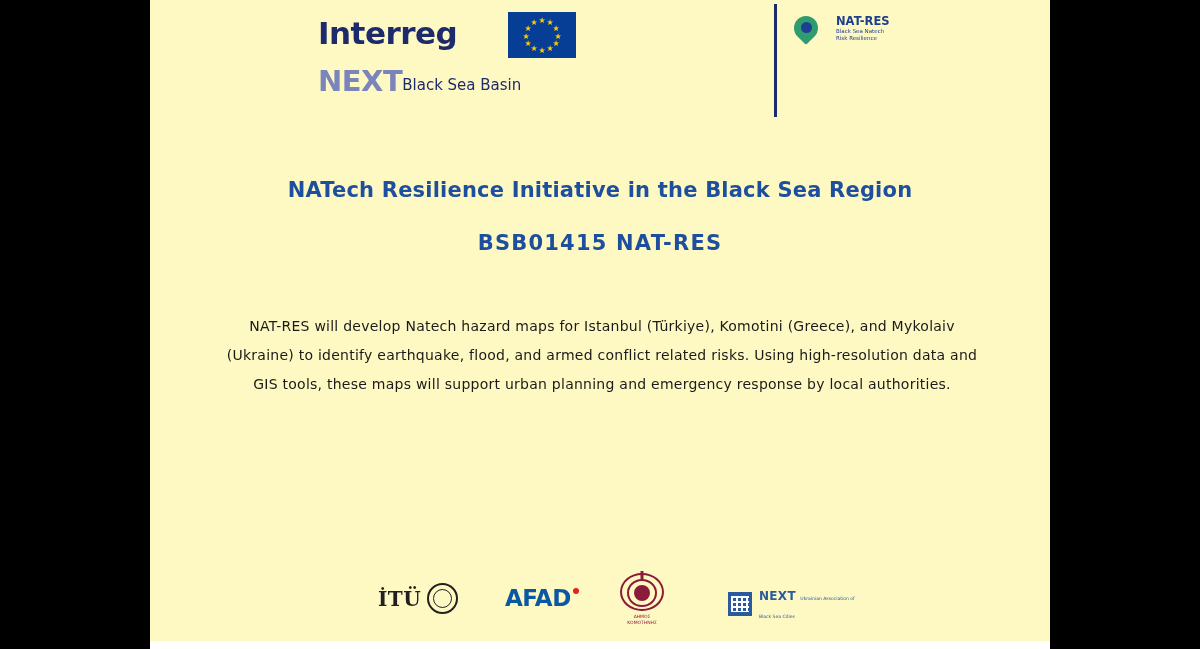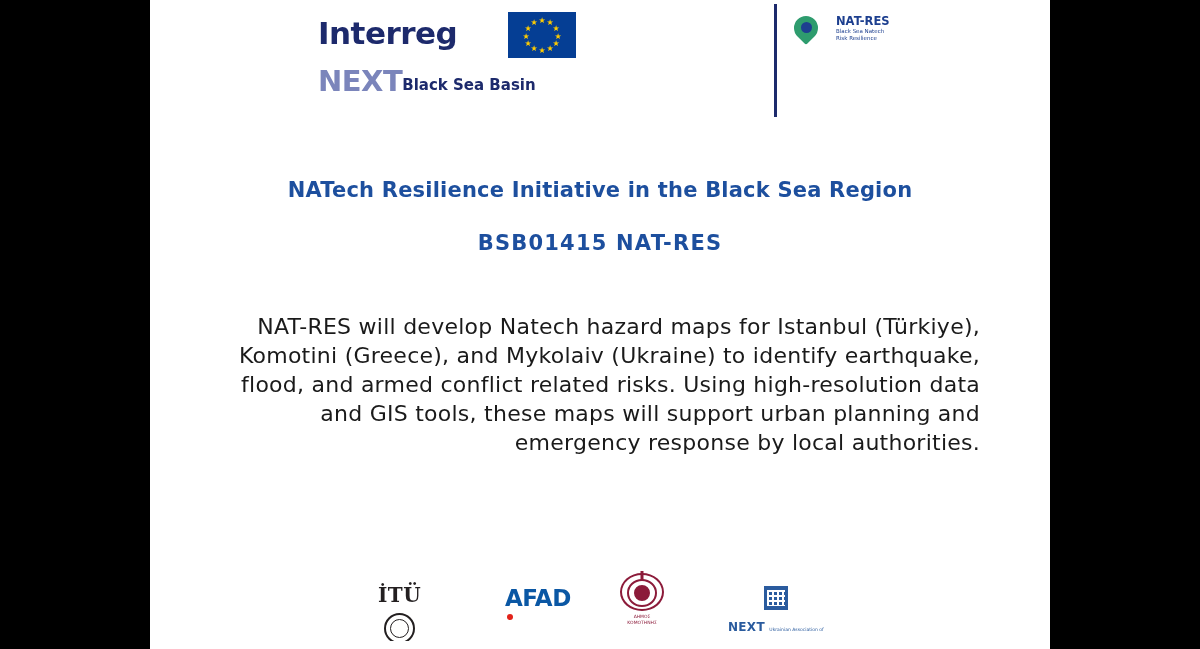--- a/index.html
+++ b/index.html
@@ -12,21 +12,21 @@
     height: 649px;
     overflow: hidden;
     font-family: "Liberation Sans", sans-serif;
   }
   .page {
     position: absolute;
     left: 150px;
     top: 0;
     width: 900px;
     height: 649px;
-    background: #ffffff;
+    background: #fef9c3;
   }
 
   
   .header {
     position: absolute;
     left: 0;
     top: 0;
     width: 900px;
     height: 125px;
   }
@@ -53,21 +53,21 @@
     font-family: "DejaVu Sans", sans-serif;
     font-size: 29px;
     font-weight: bold;
     color: #7b85bb;
     letter-spacing: -0.5px;
     line-height: 30px;
   }
   .next-sub {
     font-family: "DejaVu Sans", sans-serif;
     font-size: 15px;
-    font-weight: bold;
+    font-weight: normal;
     color: #1d2a6c;
     line-height: 22px;
   }
 
   .eu-block {
     position: absolute;
     left: 358px;
     top: 12px;
     display: flex;
     align-items: center;
@@ -179,40 +179,39 @@
     letter-spacing: 1.2px;
   }
 
   
   .body-text {
     position: absolute;
     left: 74px;
     top: 312px;
     width: 756px;
     font-family: "DejaVu Sans", sans-serif;
-    font-size: 22px;
+    font-size: 14px;
     color: #1a1a1a;
     line-height: 29px;
     letter-spacing: 0.25px;
-    text-align: right;
+    text-align: center;
   }
 
   
   .footer {
     position: absolute;
     left: 0;
     top: 565px;
     width: 900px;
     height: 70px;
   }
   .footer-logo {
     position: absolute;
     display: flex;
     align-items: center;
-    flex-direction: column;
   }
 
   .itu { left: 228px; top: 18px; gap: 6px; }
   .itu .itu-word {
     font-family: "DejaVu Serif", serif;
     font-size: 20px;
     font-weight: bold;
     color: #231f20;
     letter-spacing: 0.5px;
   }

